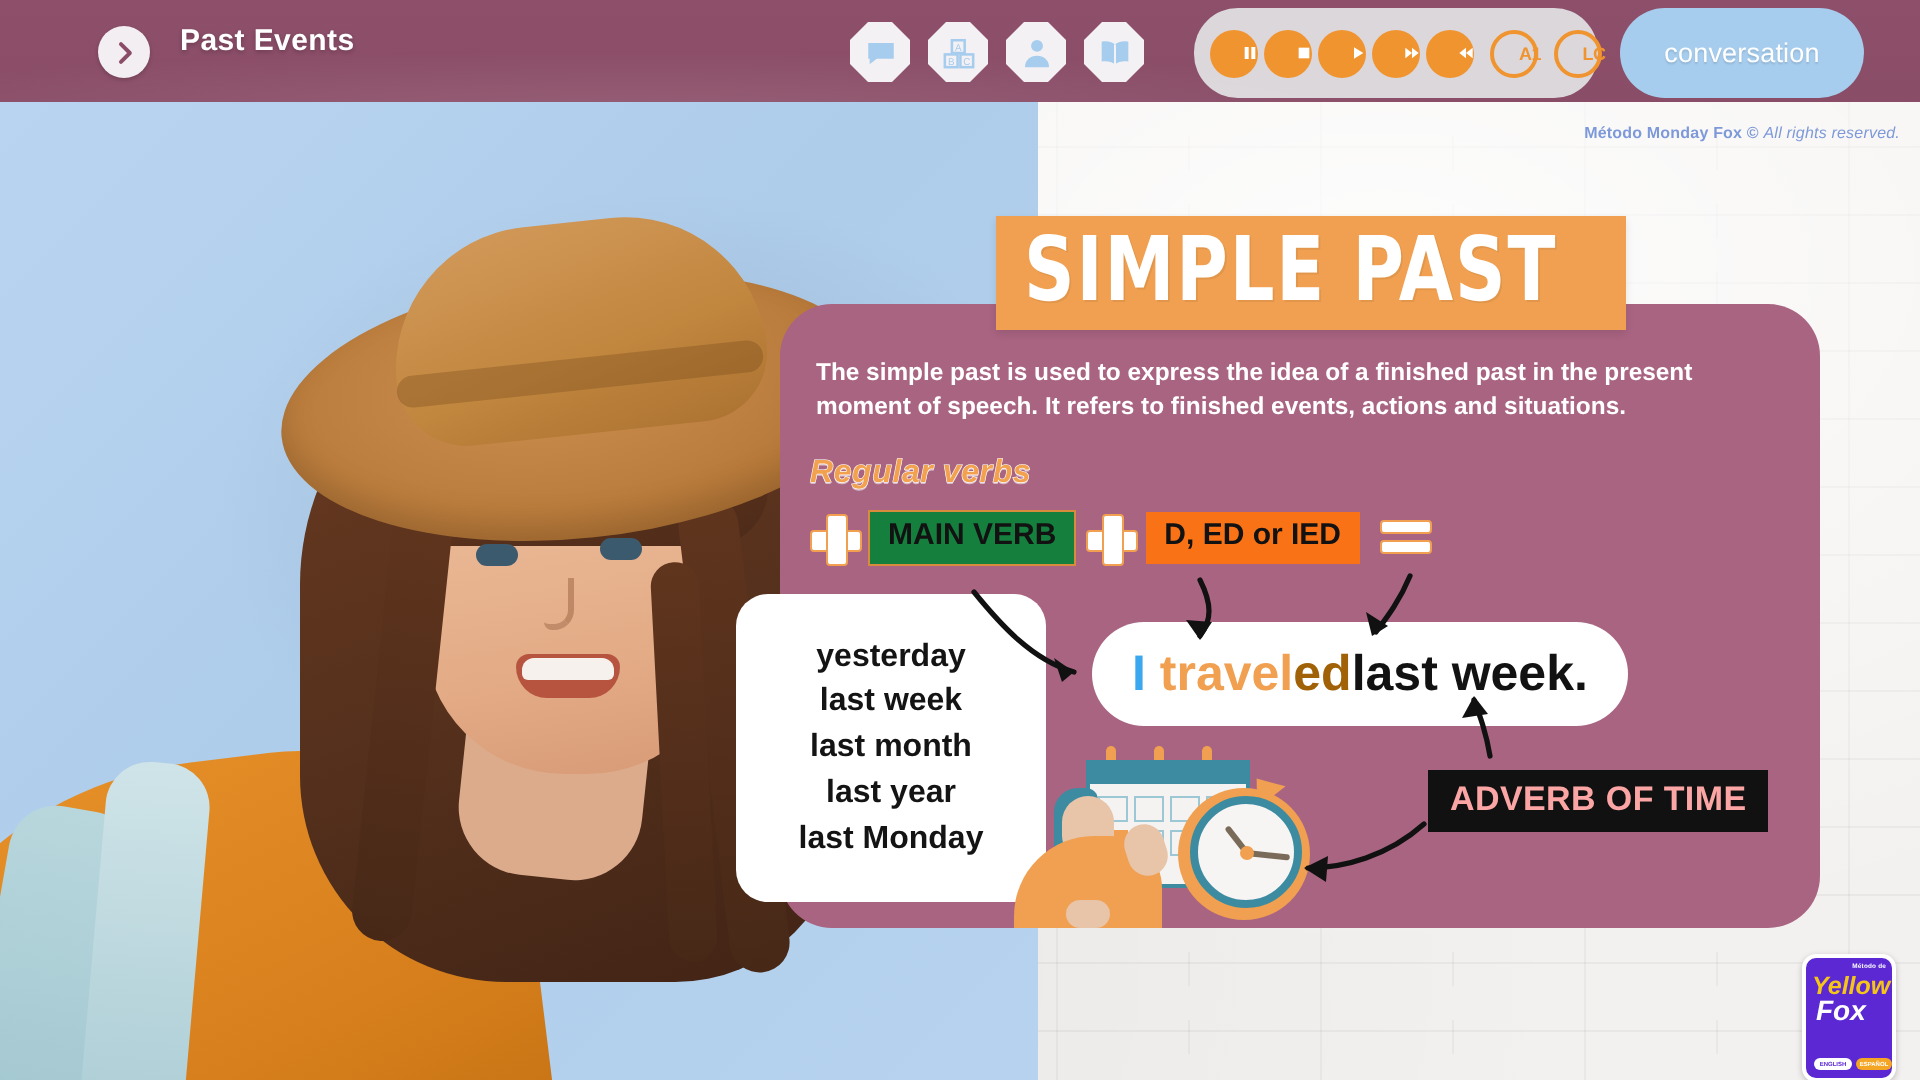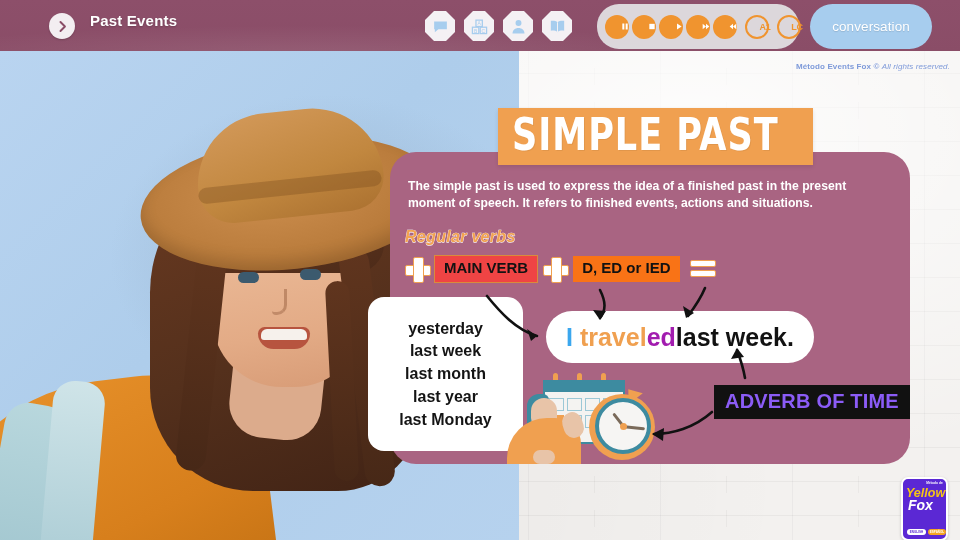--- a/index.html
+++ b/index.html
@@ -239,21 +239,21 @@
 
   .formula{
     position:absolute; left:405px; top:256px;
     display:flex; align-items:center; gap:6px;
   }
   .fbox{
     font-size:15px; font-weight:700; color:#121212;
     padding:4px 9px 5px 9px; white-space:nowrap; line-height:1.1;
   }
   .fbox.subject{ background:#a9cdea; }
-  .fbox.mainverb{ background:#ef4444; outline:1px solid #d98b3c; }
+  .fbox.mainverb{ background:#15803d; outline:1px solid #d98b3c; }
   .fbox.suffix{ background:#f97316; }
   .plus{
     position:relative; width:24px; height:24px; flex:0 0 auto;
   }
   .plus::before, .plus::after{
     content:""; position:absolute; background:#ffffff; border:1.5px solid #f0a050;
     border-radius:2px;
   }
   .plus::before{ left:0; top:8px; width:24px; height:9px; }
   .plus::after{ left:8px; top:0; width:9px; height:24px; }
@@ -278,28 +278,28 @@
 
   
   .sentence{
     position:absolute; left:546px; top:311px; height:52px;
     background:#ffffff; border-radius:26px;
     display:flex; align-items:center; padding:0 20px;
     font-size:25px; font-weight:700; white-space:nowrap;
   }
   .sentence .w-i{ color:#3ba7ee; }
   .sentence .w-stem{ color:#f0a050; }
-  .sentence .w-ed{ color:#a21caf; }
+  .sentence .w-ed{ color:#a16207; }
   .sentence .w-rest{ color:#121212; }
 
   
   .adv-tag{
     position:absolute; left:714px; top:385px;
-    background:#111111; color:#8b5cf6;
-    font-size:20px; font-weight:700; letter-spacing:.2px;
+    background:#111111; color:#fca5a5;
+    font-size:17px; font-weight:700; letter-spacing:.2px;
     padding:5px 11px 6px 11px;
   }
 
   
   .illus{ position:absolute; left:505px; top:372px; width:160px; height:92px; }
   .il-cal-body{ position:absolute; left:38px; top:8px; width:82px; height:64px; background:#f4f3f1; border:2px solid #3d8ba0; }
   .il-cal-top{ position:absolute; left:38px; top:8px; width:82px; height:12px; background:#3d8ba0; }
   .il-ring{ position:absolute; width:5px; height:11px; background:#f0a050; border-radius:3px; top:1px; }
   .il-cell{ position:absolute; width:15px; height:13px; border:1.5px solid #9cc8d6; }
   .il-cell.hl{ background:#f0a050; border-color:#f0a050; }
@@ -557,21 +557,21 @@
         <span>LC</span>
       </div>
     </div>
 
     <div class="conv-pill">
       <span>conversation</span>
     </div>
   </div>
 
   <div class="copyright">
-    <span>Método Events Fox</span>
+    <span>Método Monday Fox</span>
     <span>©</span>
     <i>All rights reserved.</i>
   </div>
 
   <div class="logo">
     <div class="lg-sub">Método de</div>
     <div class="lg-yellow">Yellow</div>
     <div class="lg-fox">Fox</div>
     <div class="lg-chip a">ENGLISH</div>
     <div class="lg-chip b">ESPAÑOL</div>

